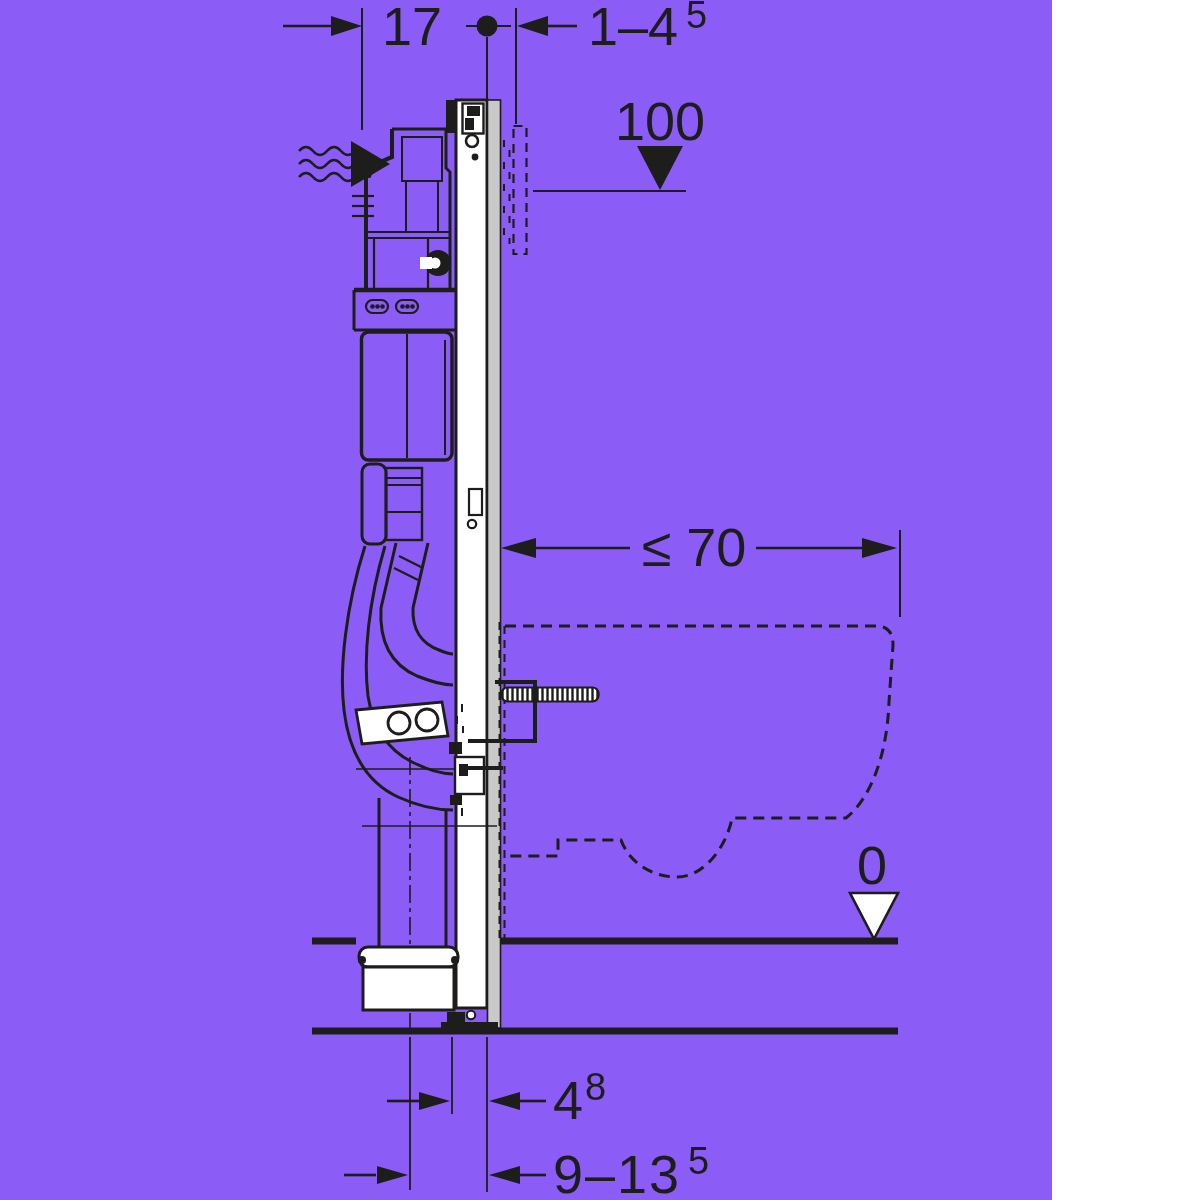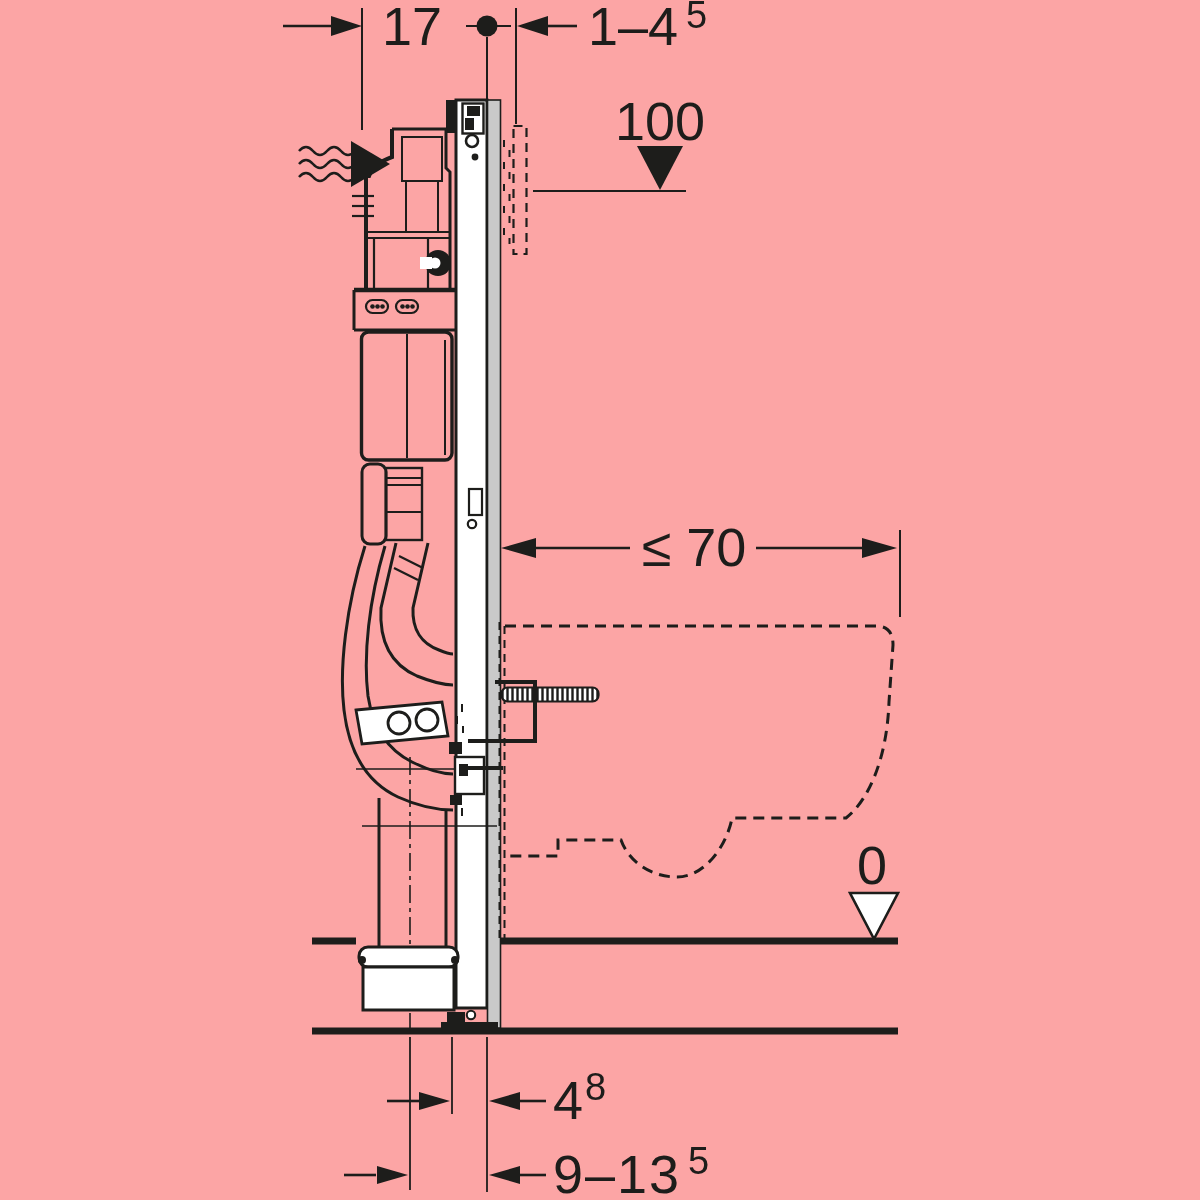--- a/index.html
+++ b/index.html
@@ -1,16 +1,16 @@
 <!DOCTYPE html>
 <html><head>
 <meta charset="utf-8">
 <style>
   html,body{margin:0;padding:0;background:#ffffff;}
-  .stage{width:1200px;height:1200px;position:relative;background:#fca5a5;overflow:hidden;
+  .stage{width:1052px;height:1200px;position:relative;background:#8b5cf6;overflow:hidden;
          font-family:"Liberation Sans",sans-serif;}
   svg{display:block;}
   text{fill:#1d1d1b;font-family:"Liberation Sans","DejaVu Sans",sans-serif;}
   .dim-text{font-size:54px;}
   .dim-sup{font-size:38px;}
 </style>
 </head>
 <body>
 
 <div class="stage">

